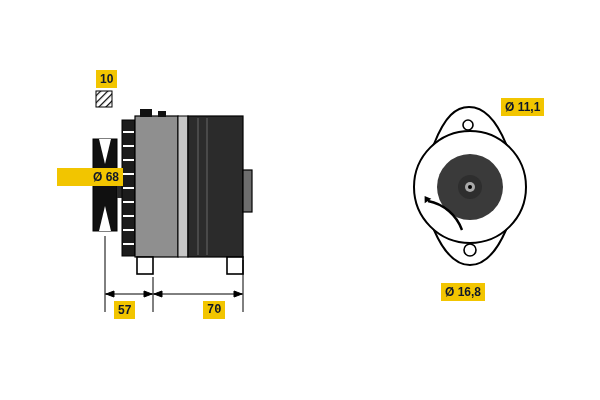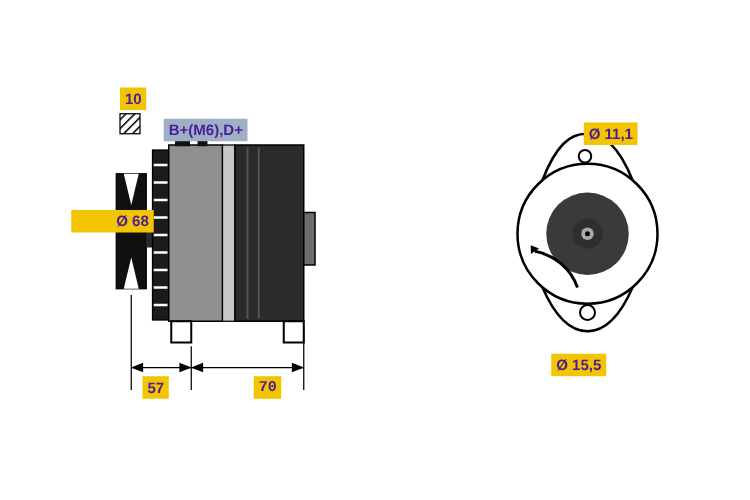--- a/index.html
+++ b/index.html
@@ -12,21 +12,21 @@
   .canvas {
     position: relative;
     width: 600px; height: 400px;
     background: #ffffff;
     overflow: hidden;
   }
   .canvas svg { position: absolute; left: 0; top: 0; }
   .lbl {
     position: absolute;
     background: #f2c500;
-    color: #4c1d95;
+    color: #0f172a;
     font-weight: bold;
     font-size: 12px;
     line-height: 1;
     padding: 3px 4px;
     white-space: nowrap;
   }
   .lbl.terminal { background: #9fb0c6; }
 </style>
 </head>
 <body>
@@ -118,25 +118,24 @@
 
       <g>
         <path d="M462,230 A45,45 0 0 0 428,201" fill="none" stroke="#000" stroke-width="2.4"></path>
         <polygon points="424.6,196.1 431.3,198.8 424.7,203.2" fill="#000"></polygon>
       </g>
     </g>
   </svg>
 
   <div class="lbl" style="left:96px; top:70px;">10</div>
 
-  <div class="lbl terminal" style="left:131px; top:95px;">B+(M6),D+</div>
 
   <div class="lbl" style="left:57px; top:168px;padding-left:36px;">Ø 68</div>
 
   <div class="lbl" style="left:114px; top:301px;">57</div>
 
   <div class="lbl" style="left:203px; top:301px;font-family:Liberation Mono, monospace;">70</div>
 
-  <div class="lbl" style="left:467px; top:98px;">Ø 11,1</div>
+  <div class="lbl" style="left:501px; top:98px;">Ø 11,1</div>
 
-  <div class="lbl" style="left:441px; top:283px;">Ø 15,5</div>
+  <div class="lbl" style="left:441px; top:283px;">Ø 16,8</div>
 
 </div>
 
 </body></html>

